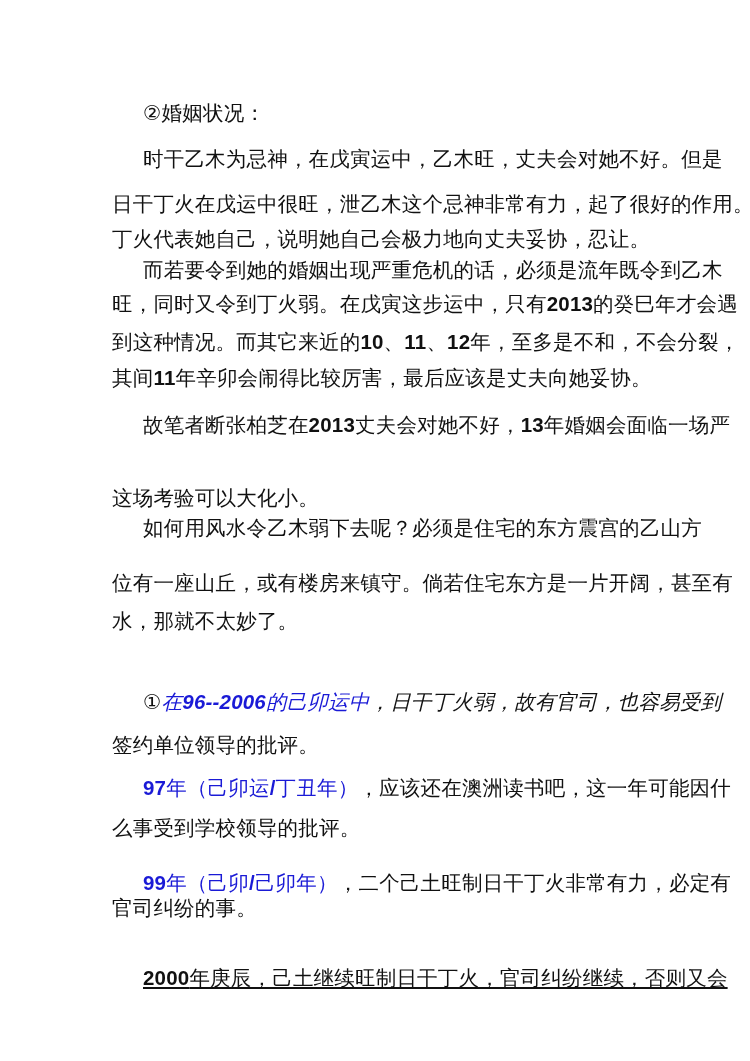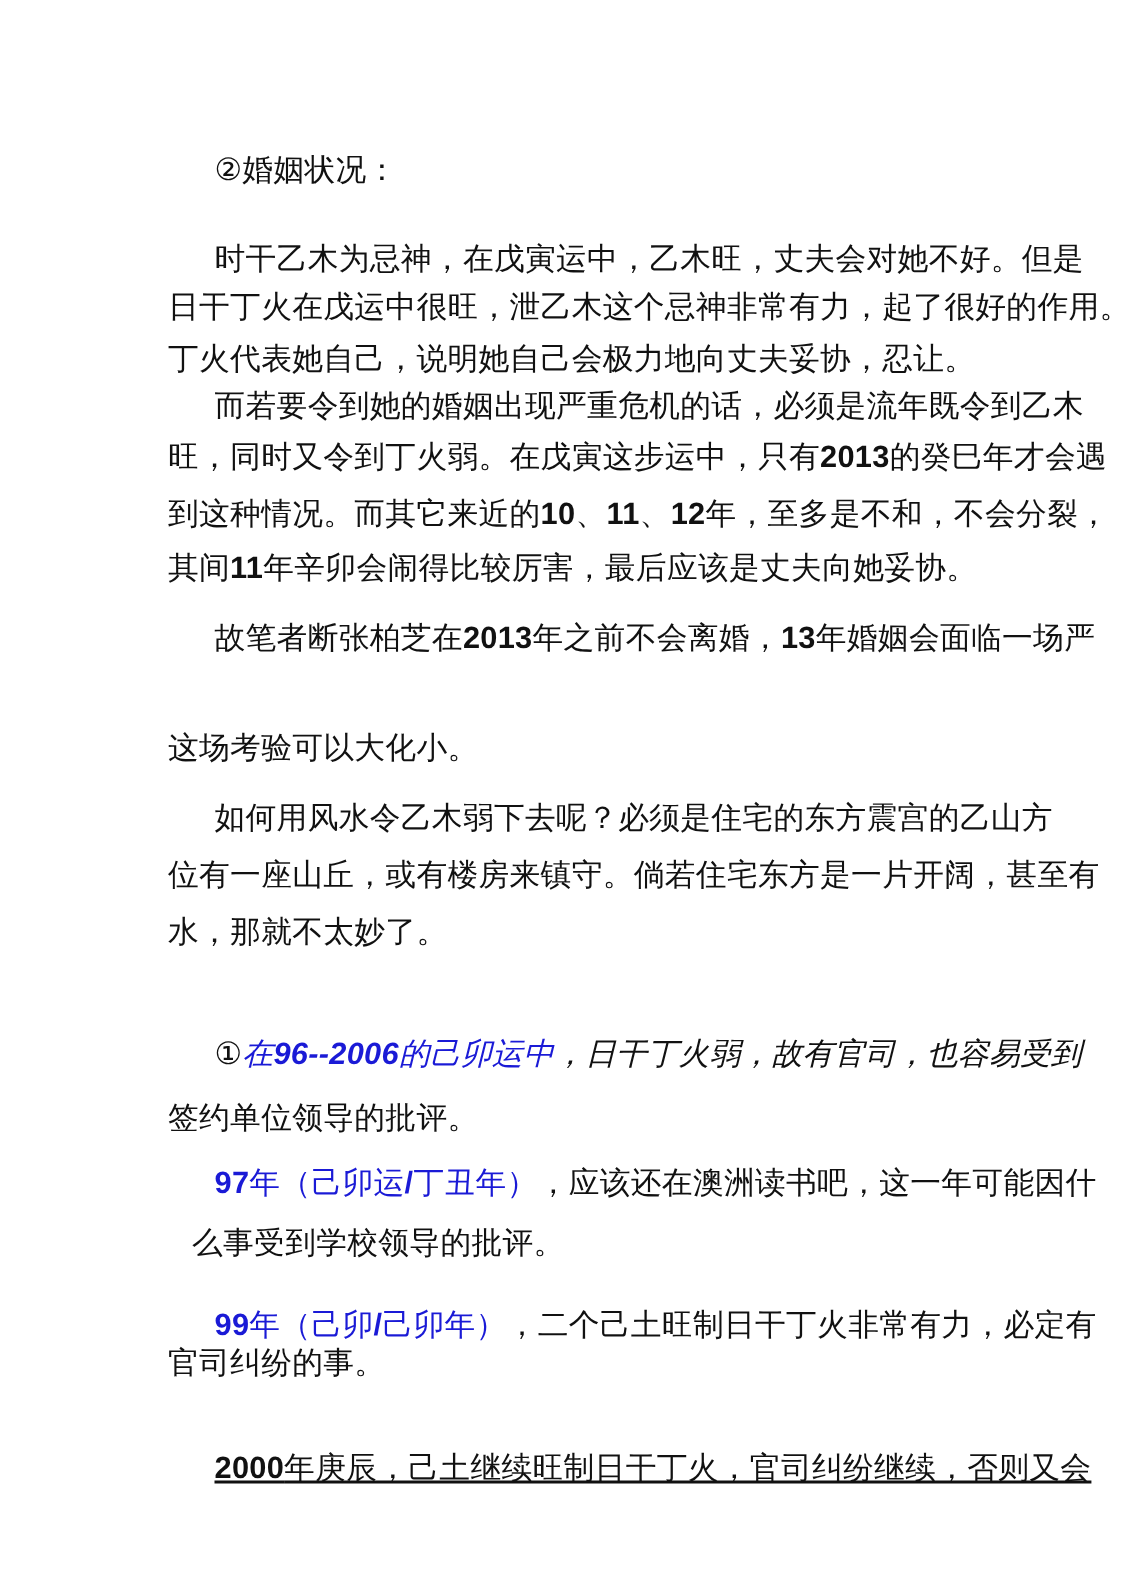--- a/index.html
+++ b/index.html
@@ -10,32 +10,32 @@
           white-space: nowrap; letter-spacing: 0.2px; }
   .indent { left: 143px; width: 509px; }
   .num { font-weight: bold; font-family: "Liberation Sans", sans-serif; }
   .blue { color: #1a1ad6; }
 </style>
 </head>
 <body>
 
 <div class="page" id="page">
     <div class="line indent" style="top: 101px;"><span class="">②婚姻状况：</span></div>
-    <div class="line indent" style="top: 160px;"><span class="">时干乙木为忌神，在戊寅运中，乙木旺，丈夫会对她不好。但是</span></div>
+    <div class="line indent" style="top: 147px;"><span class="">时干乙木为忌神，在戊寅运中，乙木旺，丈夫会对她不好。但是</span></div>
     <div class="line" style="top: 192px;"><span class="">日干丁火在戊运中很旺，泄乙木这个忌神非常有力，起了很好的作用。</span></div>
     <div class="line" style="top: 227px;"><span class="">丁火代表她自己，说明她自己会极力地向丈夫妥协，忍让。</span></div>
     <div class="line indent" style="top: 258px;"><span class="">而若要令到她的婚姻出现严重危机的话，必须是流年既令到乙木</span></div>
     <div class="line" style="top: 292px;"><span class="">旺，同时又令到丁火弱。在戊寅这步运中，只有</span><span class="num">2013</span><span class="">的癸巳年才会遇</span></div>
     <div class="line" style="top: 330px;"><span class="">到这种情况。而其它来近的</span><span class="num">10</span><span class="">、</span><span class="num">11</span><span class="">、</span><span class="num">12</span><span class="">年，至多是不和，不会分裂，</span></div>
     <div class="line" style="top: 366px;"><span class="">其间</span><span class="num">11</span><span class="">年辛卯会闹得比较厉害，最后应该是丈夫向她妥协。</span></div>
-    <div class="line indent" style="top: 413px;"><span class="">故笔者断张柏芝在</span><span class="num">2013</span><span class="">年之前不会离婚，</span><span class="num">13</span><span class="">年婚姻会面临一场严</span></div>
+    <div class="line indent" style="top: 413px;"><span class="">故笔者断张柏芝在</span><span class="num">2013</span><span class="">丈夫会对她不好，</span><span class="num">13</span><span class="">年婚姻会面临一场严</span></div>
     <div class="line" style="top: 486px;"><span class="">这场考验可以大化小。</span></div>
-    <div class="line indent" style="top: 533px;"><span class="">如何用风水令乙木弱下去呢？必须是住宅的东方震宫的乙山方</span></div>
+    <div class="line indent" style="top: 516px;"><span class="">如何用风水令乙木弱下去呢？必须是住宅的东方震宫的乙山方</span></div>
     <div class="line" style="top: 571px;"><span class="">位有一座山丘，或有楼房来镇守。倘若住宅东方是一片开阔，甚至有</span></div>
     <div class="line" style="top: 609px;"><span class="">水，那就不太妙了。</span></div>
     <div class="line indent" style="top: 690px; font-style: italic;"><span class="">①</span><span class="blue">在</span><span class="num blue">96--2006</span><span class="blue">的己卯运中</span><span class="">，日干丁火弱，故有官司，也容易受到</span></div>
     <div class="line" style="top: 733px;"><span class="">签约单位领导的批评。</span></div>
     <div class="line indent" style="top: 776px; text-align: center;"><span class="num blue">97</span><span class="blue">年（己卯运</span><span class="num blue">/</span><span class="blue">丁丑年）</span><span class="">，应该还在澳洲读书吧，这一年可能因什</span></div>
-    <div class="line" style="top: 816px; margin-left: 16px;"><span class="">么事受到学校领导的批评。</span></div>
+    <div class="line" style="top: 816px;"><span class="">么事受到学校领导的批评。</span></div>
     <div class="line indent" style="top: 859px; margin-top: 12px;"><span class="num blue">99</span><span class="blue">年（己卯</span><span class="num blue">/</span><span class="blue">己卯年）</span><span class="">，二个己土旺制日干丁火非常有力，必定有</span></div>
     <div class="line" style="top: 896px;"><span class="">官司纠纷的事。</span></div>
     <div class="line indent" style="top: 966px; text-decoration: underline;"><span class="num">2000</span><span class="">年庚辰，己土继续旺制日干丁火，官司纠纷继续，否则又会</span></div>
   </div>
 
 </body></html>

